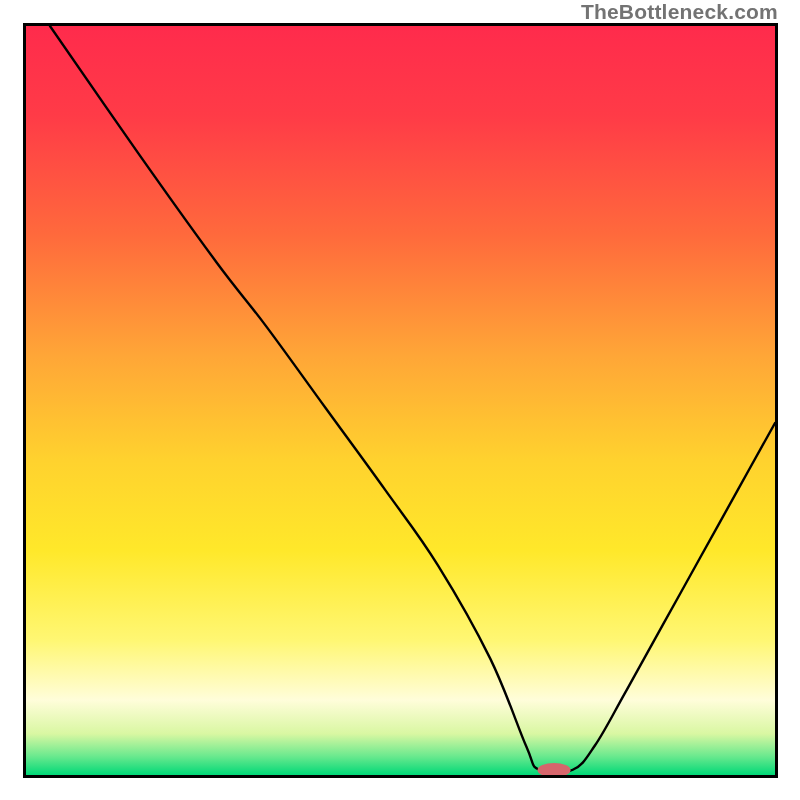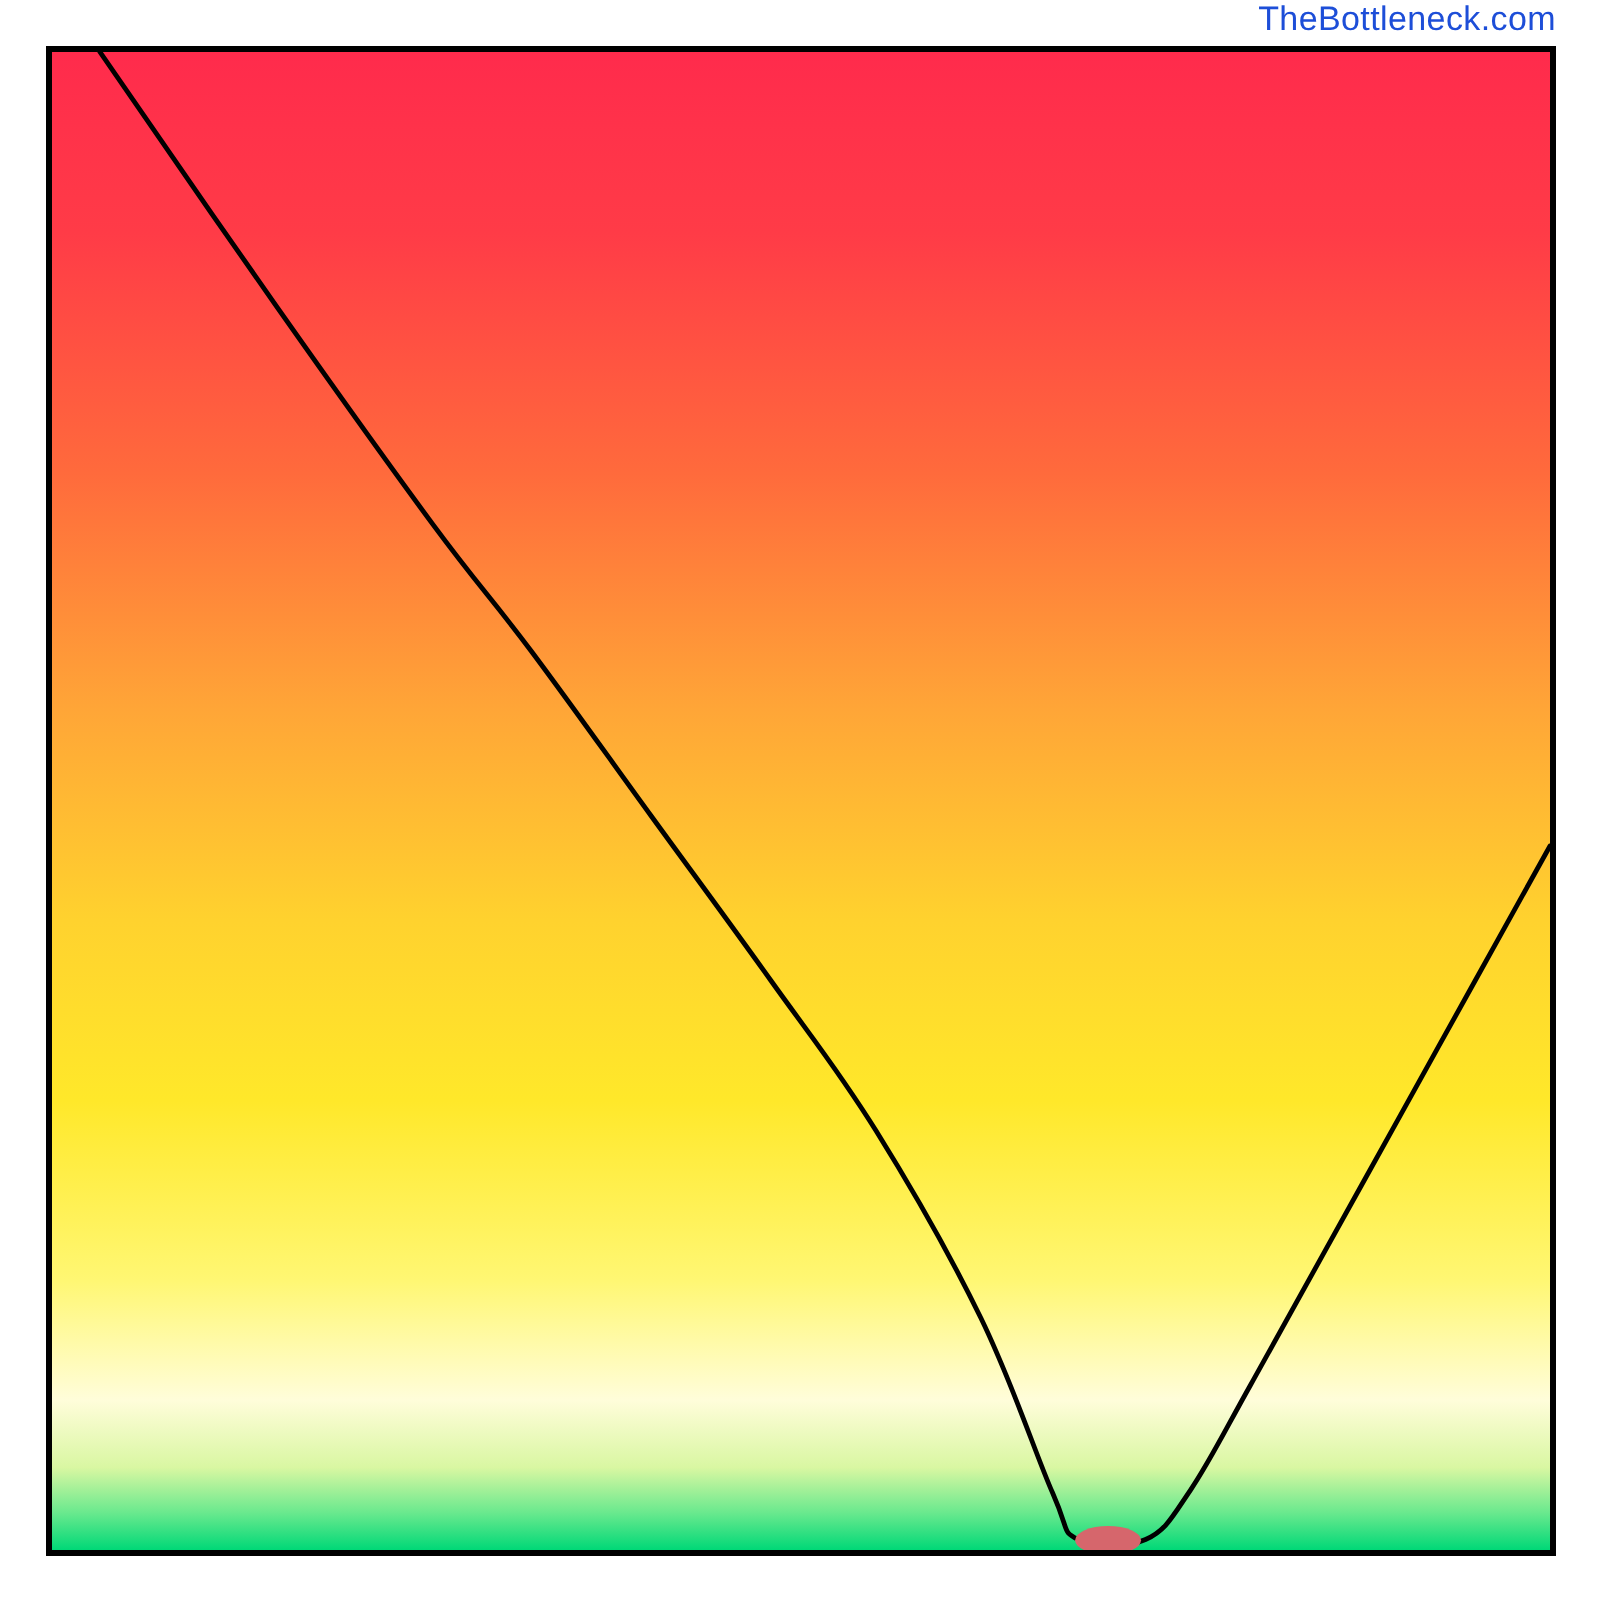--- a/index.html
+++ b/index.html
@@ -18,23 +18,23 @@
     left: 0;
     top: 0;
     width: 100%;
     height: 100%;
   }
   .watermark {
     position: absolute;
     top: 0px;
     right: 22px;
     font-family: Arial, Helvetica, sans-serif;
-    font-size: 17px;
-    font-weight: normal;
-    color: #1d4ed8;
+    font-size: 21px;
+    font-weight: bold;
+    color: #737373;
     letter-spacing: 0.2px;
   }
 </style>
 </head>
 <body>
 
 <div class="watermark">TheBottleneck.com</div>
 
 <div class="frame">
   <svg class="plot" viewBox="0 0 749 749" preserveAspectRatio="none">

